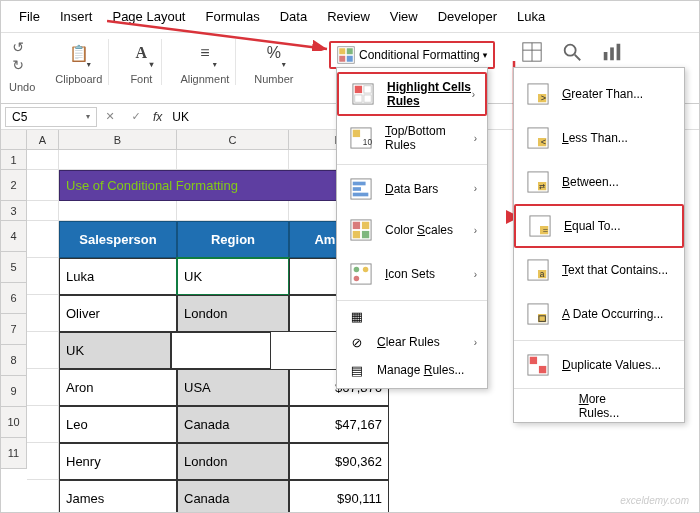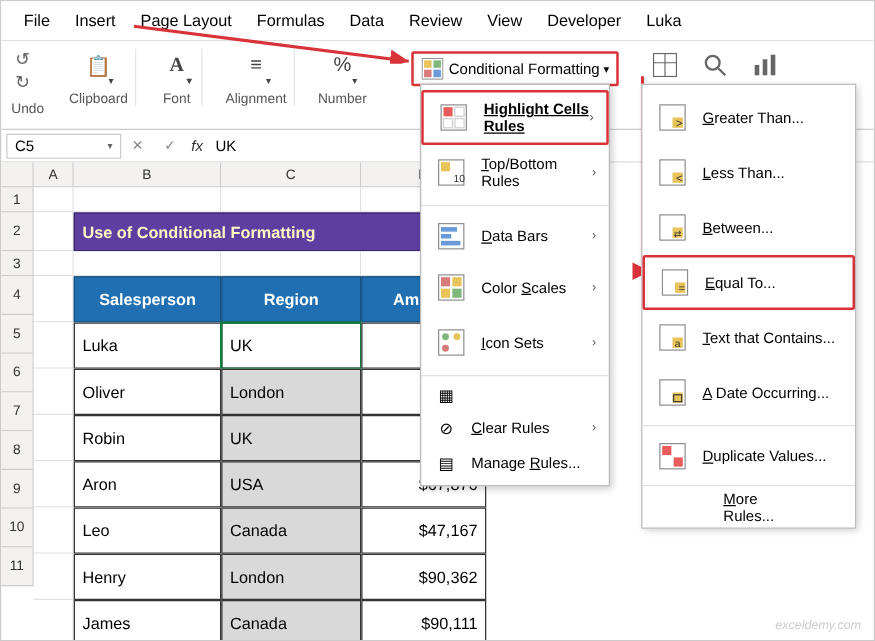--- a/index.html
+++ b/index.html
@@ -38,21 +38,21 @@
 .colhdrs { display: flex; }
 .colhdrs .ch { height: 20px; border-right: 1px solid #ccc; border-bottom: 1px solid #ccc; background: #f3f2f1; font-size: 11px; display: flex; align-items: center; justify-content: center; color: #333; }
 .ch.a { width: 32px; } .ch.b { width: 118px; } .ch.c { width: 112px; } .ch.d { width: 100px; }
 
 .gridbody { position: relative; }
 .gridrow { display: flex; height: 37px; }
 .gridrow .gc { border-right: 1px solid #e0e0e0; border-bottom: 1px solid #e0e0e0; display: flex; align-items: center; padding: 0 6px; font-size: 13px; background: #fff; }
 .gc.a { width: 32px; } .gc.b { width: 118px; } .gc.c { width: 112px; } .gc.d { width: 100px; }
 .gridrow.r1 { height: 20px; }
 
-.title-cell { background: #5e3ea1 !important; color: #fef9c3; font-weight: 700; font-size: 15px; justify-content: flex-start; border: 1px solid #3a2566 !important; }
+.title-cell { background: #5e3ea1 !important; color: #84cc16; font-weight: 400; font-size: 15px; justify-content: flex-start; border: 1px solid #3a2566 !important; }
 .hdr-cell { background: #1f6fb2 !important; color: #fff; font-weight: 600; justify-content: center; border: 1px solid #14527f !important; }
 .data-cell { border: 1px solid #333 !important; }
 .sel { background: #d9d9d9 !important; }
 .sel-range { outline: 2px solid #107c41; outline-offset: -1px; }
 .amt { justify-content: flex-end; }
 
 .menu1 { position: absolute; left: 335px; top: 66px; width: 152px; background: #fff; border: 1px solid #bbb; box-shadow: 2px 2px 6px rgba(0,0,0,.2); padding: 4px 0; z-index: 10; }
 .menu2 { position: absolute; left: 512px; top: 66px; width: 172px; background: #fff; border: 1px solid #bbb; box-shadow: 2px 2px 6px rgba(0,0,0,.2); padding: 4px 0; z-index: 10; }
 .mrow { display: flex; align-items: center; height: 44px; padding: 0 10px; cursor: pointer; position: relative; }
 .mrow.small { height: 28px; }
@@ -203,21 +203,20 @@
         <div class="gc d data-cell amt"></div>
       </div>
     <div class="gridrow">
         <div class="gc a"></div>
         <div class="gc b data-cell">Oliver</div>
         <div class="gc c data-cell sel">London</div>
         <div class="gc d data-cell amt"></div>
       </div>
     <div class="gridrow">
         <div class="gc a"></div>
-        <div class="gc b data-cell">Robin</div>
         <div class="gc c data-cell sel">UK</div>
         <div class="gc d data-cell amt"></div>
       </div>
     <div class="gridrow">
         <div class="gc a"></div>
         <div class="gc b data-cell">Aron</div>
         <div class="gc c data-cell sel">USA</div>
         <div class="gc d data-cell amt">$67,876</div>
       </div>
     <div class="gridrow">

